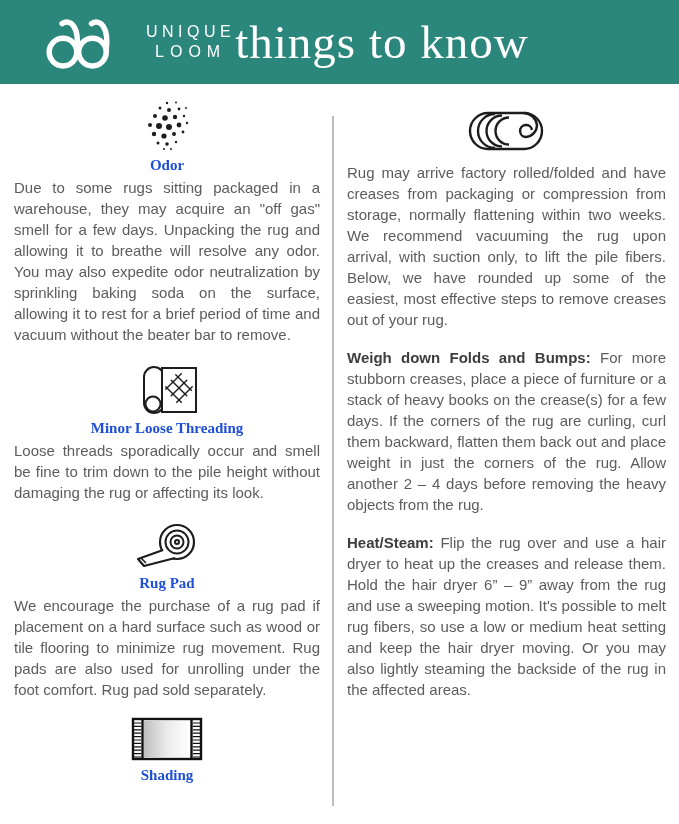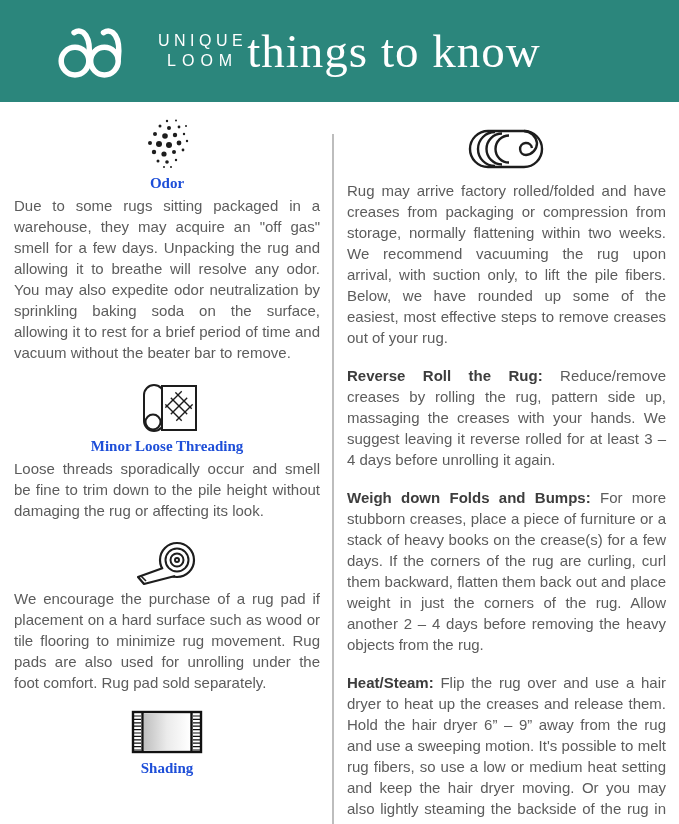--- a/index.html
+++ b/index.html
@@ -1,19 +1,19 @@
 <!DOCTYPE html>
 <html><head>
 <meta charset="utf-8">
 <style>
   html,body{margin:0;padding:0;background:#fff;}
   body{width:679px;height:824px;font-family:"Liberation Sans",sans-serif;-webkit-font-smoothing:antialiased;overflow:hidden;}
 
   
-  .header{height:102px;background:#2b867c;display:flex;align-items:center;box-sizing:border-box;padding:0 26px 0 52px;}
+  .header{height:84px;background:#2b867c;display:flex;align-items:center;box-sizing:border-box;padding:0 26px 0 40px;}
   .logo-group{display:flex;align-items:center;}
   .logo-mark{display:block;}
   .brand-text{color:#fff;margin-left:14px;line-height:1.25;letter-spacing:4.5px;font-size:16px;text-align:center;}
   .brand-text .l2{letter-spacing:6px;}
   .header-title{flex:1;color:#fff;font-family:"Liberation Serif",serif;font-size:47px;letter-spacing:1px;padding-right:8px;}
 
   
   .content{display:flex;box-sizing:border-box;padding:14px 13px 0 14px;min-height:722px;}
   .col{box-sizing:border-box;}
   .col-left{width:306px;}
@@ -115,20 +115,21 @@
       <div class="icon-wrap">
         <svg width="66" height="52" viewBox="0 0 66 52" fill="none" stroke="#1d1d1d">
           <circle cx="43" cy="24" r="17" stroke-width="2.2" fill="#ffffff"></circle>
           <circle cx="43" cy="24" r="11.5" stroke-width="2"></circle>
           <circle cx="43" cy="24" r="6.5" stroke-width="2"></circle>
           <circle cx="43" cy="24" r="2" stroke-width="2"></circle>
           <path d="M29 32 L4 41 L10 48 L41 40" stroke-width="2.2" fill="#ffffff" stroke-linejoin="round"></path>
           <path d="M7 40 L12 45" stroke-width="1.6"></path>
         </svg>
       </div>
+      <div class="section-heading">Rug Pad</div>
       <div class="body-text">We encourage the purchase of a rug pad if placement on a hard surface such as wood or tile flooring to minimize rug movement. Rug pads are also used for unrolling under the foot comfort. Rug pad sold separately.</div>
     </div>
 
     <div class="section sec-shade">
       <div class="icon-wrap">
         <svg width="72" height="46" viewBox="0 0 72 46" fill="none">
           <defs>
             <linearGradient id="shadeGrad" x1="0" y1="0" x2="1" y2="0">
               <stop offset="0" stop-color="#bfbfbf"></stop>
                 <stop offset="0.5" stop-color="#ebebeb"></stop>
@@ -160,20 +161,19 @@
           <path d="M24 5 H60 A18 18 0 0 1 60 41 H24 A18 18 0 0 1 24 5 Z"></path>
           <path d="M31 6 A17 17 0 0 0 31 40"></path>
           <path d="M38 7.5 A15.5 15.5 0 0 0 38 38.5"></path>
           <path d="M45 9.5 A13.5 13.5 0 0 0 45 36.5"></path>
           <path d="M68 22 a6 6 0 1 0 -6 7 a12 12 0 0 0 11 -12 a14 14 0 0 0 -13 -12"></path>
         </svg>
       </div>
       <div class="body-text">Rug may arrive factory rolled/folded and have creases from packaging or compression from storage, normally flattening within two weeks. We recommend vacuuming the rug upon arrival, with suction only, to lift the pile fibers. Below, we have rounded up some of the easiest, most effective steps to remove creases out of your rug.</div>
     </div>
 
-    <div class="tip"><span class="tip-label">Reverse Roll the Rug: </span><span>Reduce/remove creases by rolling the rug, pattern side up, massaging the creases with your hands. We suggest leaving it reverse rolled for at least 3 – 4 days before unrolling it again.</span></div>
 
     <div class="tip"><span class="tip-label">Weigh down Folds and Bumps: </span><span>For more stubborn creases, place a piece of furniture or a stack of heavy books on the crease(s) for a few days. If the corners of the rug are curling, curl them backward, flatten them back out and place weight in just the corners of the rug. Allow another 2 – 4 days before removing the heavy objects from the rug.</span></div>
 
     <div class="tip"><span class="tip-label">Heat/Steam: </span><span>Flip the rug over and use a hair dryer to heat up the creases and release them. Hold the hair dryer 6” – 9” away from the rug and use a sweeping motion. It's possible to melt rug fibers, so use a low or medium heat setting and keep the hair dryer moving. Or you may also lightly steaming the backside of the rug in the affected areas.</span></div>
 
   </div>
 </div>
 
 </body></html>

